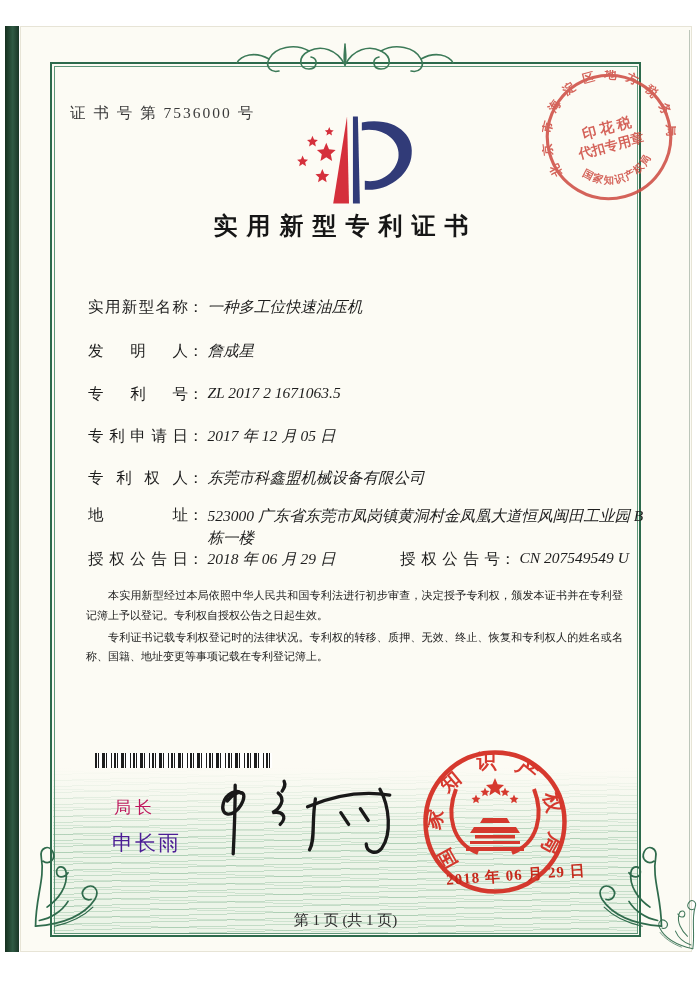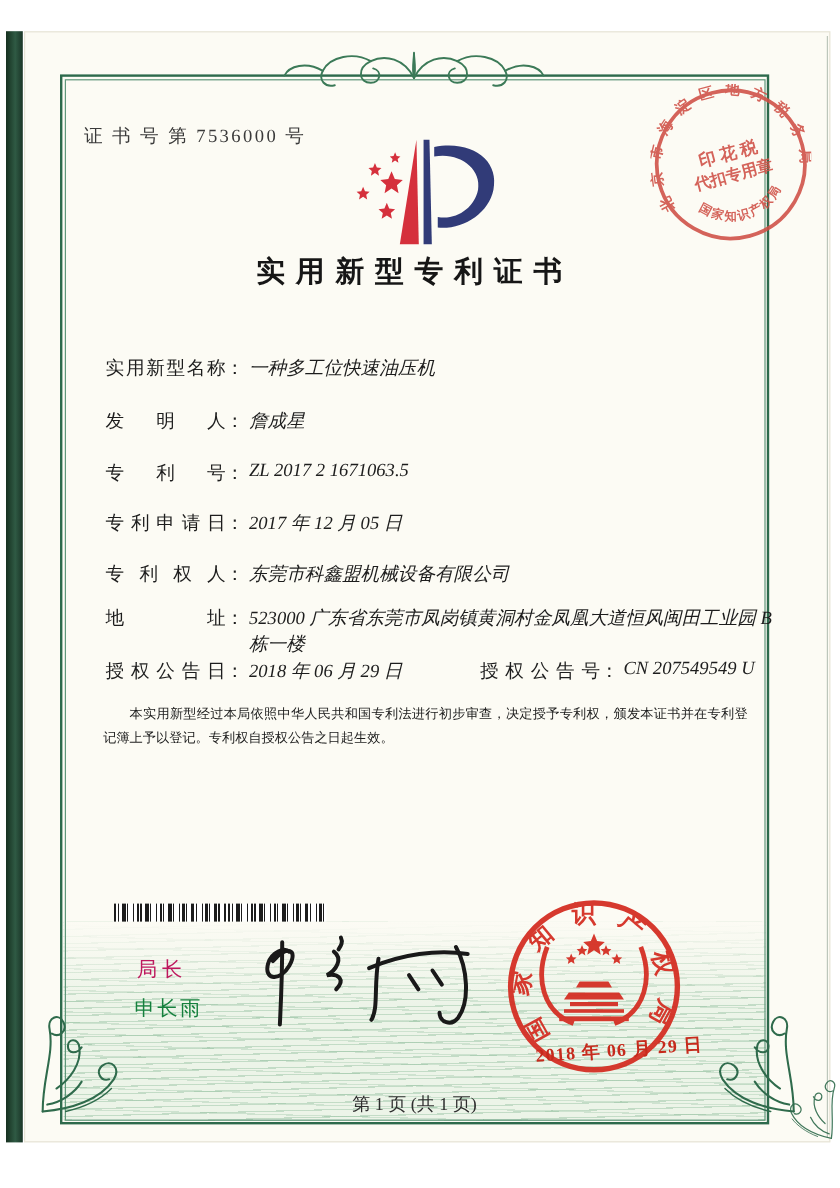--- a/index.html
+++ b/index.html
@@ -53,21 +53,21 @@
     text-align:justify;color:#1b1b1b;
   }
   .barcode{
     position:absolute;left:95px;top:753px;width:177px;height:15px;
     background:repeating-linear-gradient(90deg,
       #1c1c1c 0 2px, #fff 2px 3px, #1c1c1c 3px 4px, #fff 4px 7px,
       #1c1c1c 7px 10px, #fff 10px 11px, #1c1c1c 11px 12px, #fff 12px 16px,
       #1c1c1c 16px 17px, #fff 17px 19px);
   }
   .director-label{position:absolute;left:114px;top:796px;font-size:17px;letter-spacing:4px;color:#be185d;}
-  .director-name{position:absolute;left:112px;top:829px;font-size:17px;letter-spacing:2px;color:#15803d;}
+  .director-name{position:absolute;left:112px;top:829px;font-size:21px;letter-spacing:2px;color:#4c1d95;}
   .signature{position:absolute;left:198px;top:772px;}
   .seal{position:absolute;left:420px;top:747px;opacity:.93;}
   .seal-date{
     position:absolute;left:430px;top:866px;width:172px;text-align:center;
     font-size:15px;font-weight:600;letter-spacing:1px;color:#c62a1c;
     transform:rotate(-4deg);
   }
   .tax-seal{position:absolute;left:542px;top:70px;opacity:.88;}
   .footer{position:absolute;left:53px;top:911px;width:585px;text-align:center;font-size:15px;color:#2e2e2e;}
   .top-ornament{position:absolute;left:232px;top:40px;}
@@ -180,20 +180,21 @@
 </div>
 <div class="row" style="top:549px">
   <span class="lbl">授权公告日</span><span class="colon">：</span><span class="val">2018 年 06 月 29 日</span>
   <span class="grant-no-cell">
     <span class="lbl">授权公告号</span><span class="colon">：</span><span class="val">CN 207549549 U</span>
   </span>
 </div>
 
 <div class="paras">
   <p>本实用新型经过本局依照中华人民共和国专利法进行初步审查，决定授予专利权，颁发本证书并在专利登记簿上予以登记。专利权自授权公告之日起生效。</p>
+  <p>专利证书记载专利权登记时的法律状况。专利权的转移、质押、无效、终止、恢复和专利权人的姓名或名称、国籍、地址变更等事项记载在专利登记簿上。</p>
 </div>
 
 <div class="barcode"></div>
 
 <div class="director-label">局长</div>
 <div class="director-name">申长雨</div>
 
 <svg class="signature" width="225" height="96" viewBox="0 0 230 95">
   <g fill="none" stroke="#191919" stroke-width="3.4" stroke-linecap="round">
     <path d="M30,28 C42,14 52,18 44,32 C36,46 22,44 26,30 C29,20 40,16 44,20"></path>

